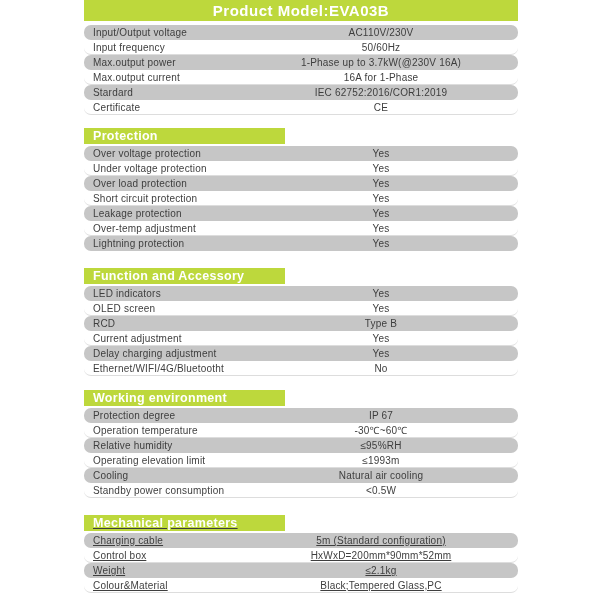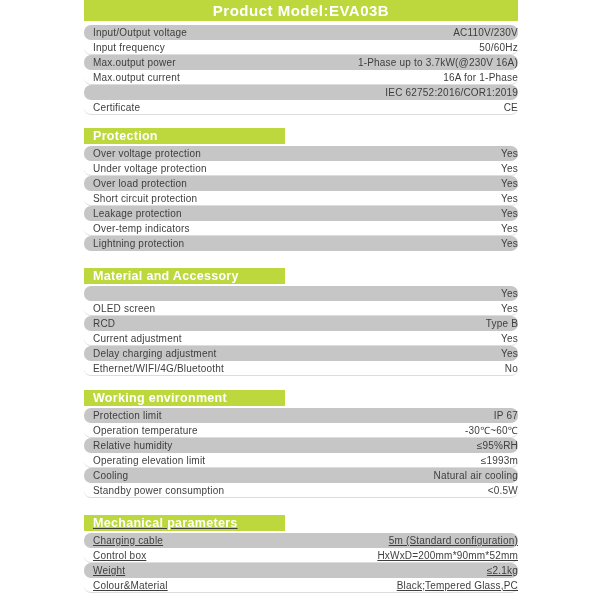--- a/index.html
+++ b/index.html
@@ -59,21 +59,21 @@
   .rows .row:nth-child(odd) { background: var(--gray); }
   .rows .row:nth-child(even) { background: #ffffff; border-bottom: 1px solid #dddddd; }
   .row .label {
     width: 160px;
     padding-left: 9px;
     white-space: nowrap;
     overflow: visible;
   }
   .row .value {
     flex: 1;
-    text-align: right;
+    text-align: center;
     white-space: nowrap;
   }
 </style>
 </head>
 <body>
 
 <div class="page">
   <div class="spec-table">
     <div class="main-header">Product Model:EVA03B</div>
     <div id="sections">
@@ -94,20 +94,21 @@
     <span class="label">Max.output power</span>
     <span class="value">1-Phase up to 3.7kW(@230V  16A)</span>
   </div>
 
   <div class="row">
     <span class="label">Max.output current</span>
     <span class="value">16A for 1-Phase</span>
   </div>
 
   <div class="row">
+    <span class="label">Stardard</span>
     <span class="value">IEC 62752:2016/COR1:2019</span>
   </div>
 
   <div class="row">
     <span class="label">Certificate</span>
     <span class="value">CE</span>
   </div>
 </div>
   </section>
 
@@ -133,35 +134,36 @@
     <span class="label">Short circuit protection</span>
     <span class="value">Yes</span>
   </div>
 
   <div class="row">
     <span class="label">Leakage protection</span>
     <span class="value">Yes</span>
   </div>
 
   <div class="row">
-    <span class="label">Over-temp indicators</span>
+    <span class="label">Over-temp adjustment</span>
     <span class="value">Yes</span>
   </div>
 
   <div class="row">
     <span class="label">Lightning protection</span>
     <span class="value">Yes</span>
   </div>
 </div>
   </section>
 
   <section class="section section-2">
-    <div class="section-title">Material and Accessory</div>
-    <div class="rows">
-  <div class="row">
+    <div class="section-title">Function and Accessory</div>
+    <div class="rows">
+  <div class="row">
+    <span class="label">LED indicators</span>
     <span class="value">Yes</span>
   </div>
 
   <div class="row">
     <span class="label">OLED screen</span>
     <span class="value">Yes</span>
   </div>
 
   <div class="row">
     <span class="label">RCD</span>
@@ -182,21 +184,21 @@
     <span class="label">Ethernet/WIFI/4G/Bluetootht</span>
     <span class="value">No</span>
   </div>
 </div>
   </section>
 
   <section class="section section-3">
     <div class="section-title">Working environment</div>
     <div class="rows">
   <div class="row">
-    <span class="label">Protection limit</span>
+    <span class="label">Protection degree</span>
     <span class="value">IP 67</span>
   </div>
 
   <div class="row">
     <span class="label">Operation temperature</span>
     <span class="value">-30℃~60℃</span>
   </div>
 
   <div class="row">
     <span class="label">Relative humidity</span>

